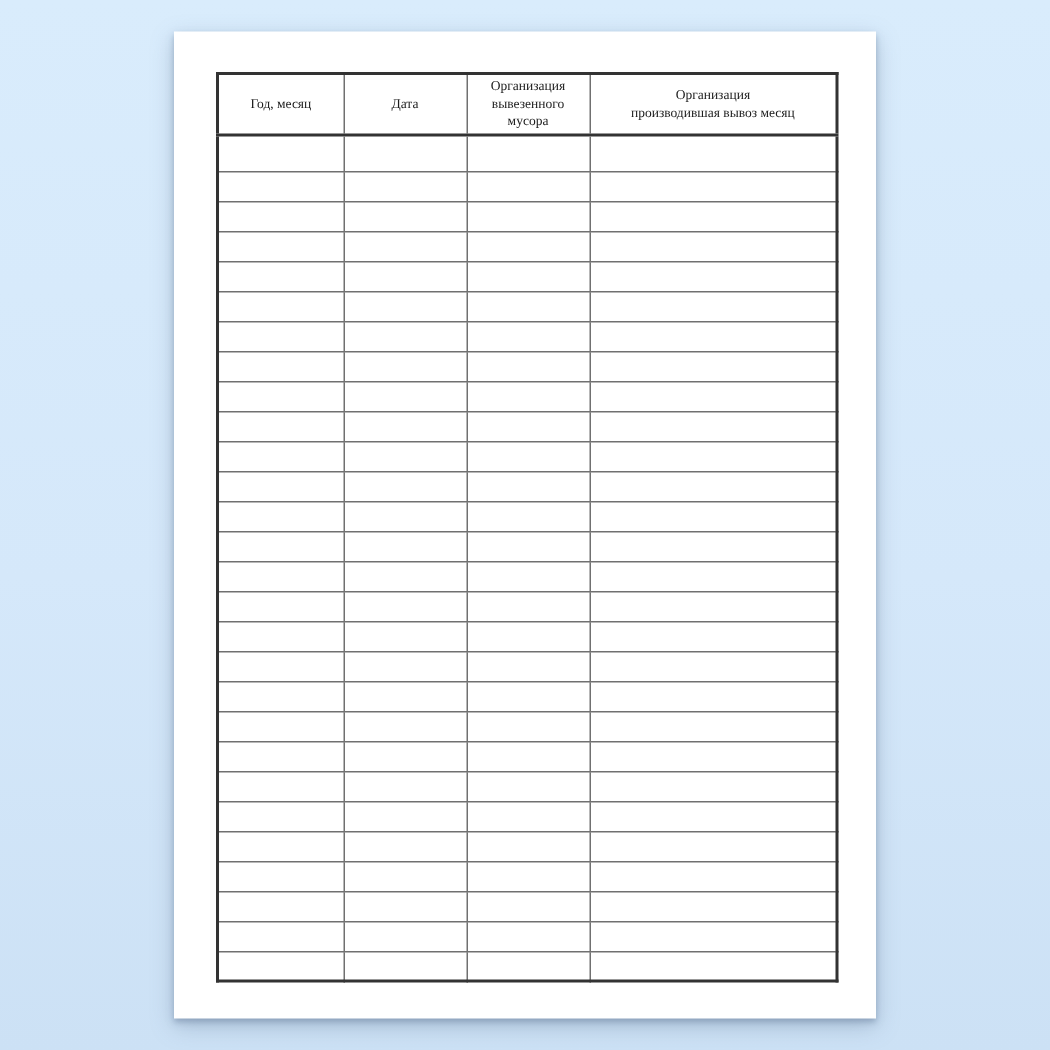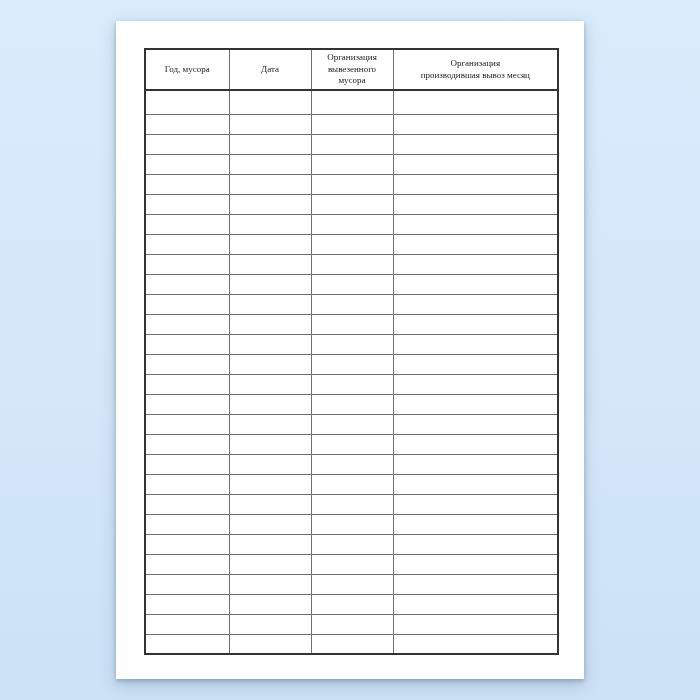--- a/index.html
+++ b/index.html
@@ -81,21 +81,21 @@
   <div class="paper">
     <table class="form-table">
       <colgroup>
         <col class="col-year">
         <col class="col-date">
         <col class="col-qty">
         <col class="col-org">
       </colgroup>
       <thead>
         <tr>
-          <th>Год, мусора</th>
+          <th>Год, месяц</th>
           <th>Дата</th>
           <th>Организация
 вывезенного
 мусора</th>
           <th>Организация
 производившая вывоз месяц</th>
         </tr>
       </thead>
       <tbody>
           <tr class="first-row">

